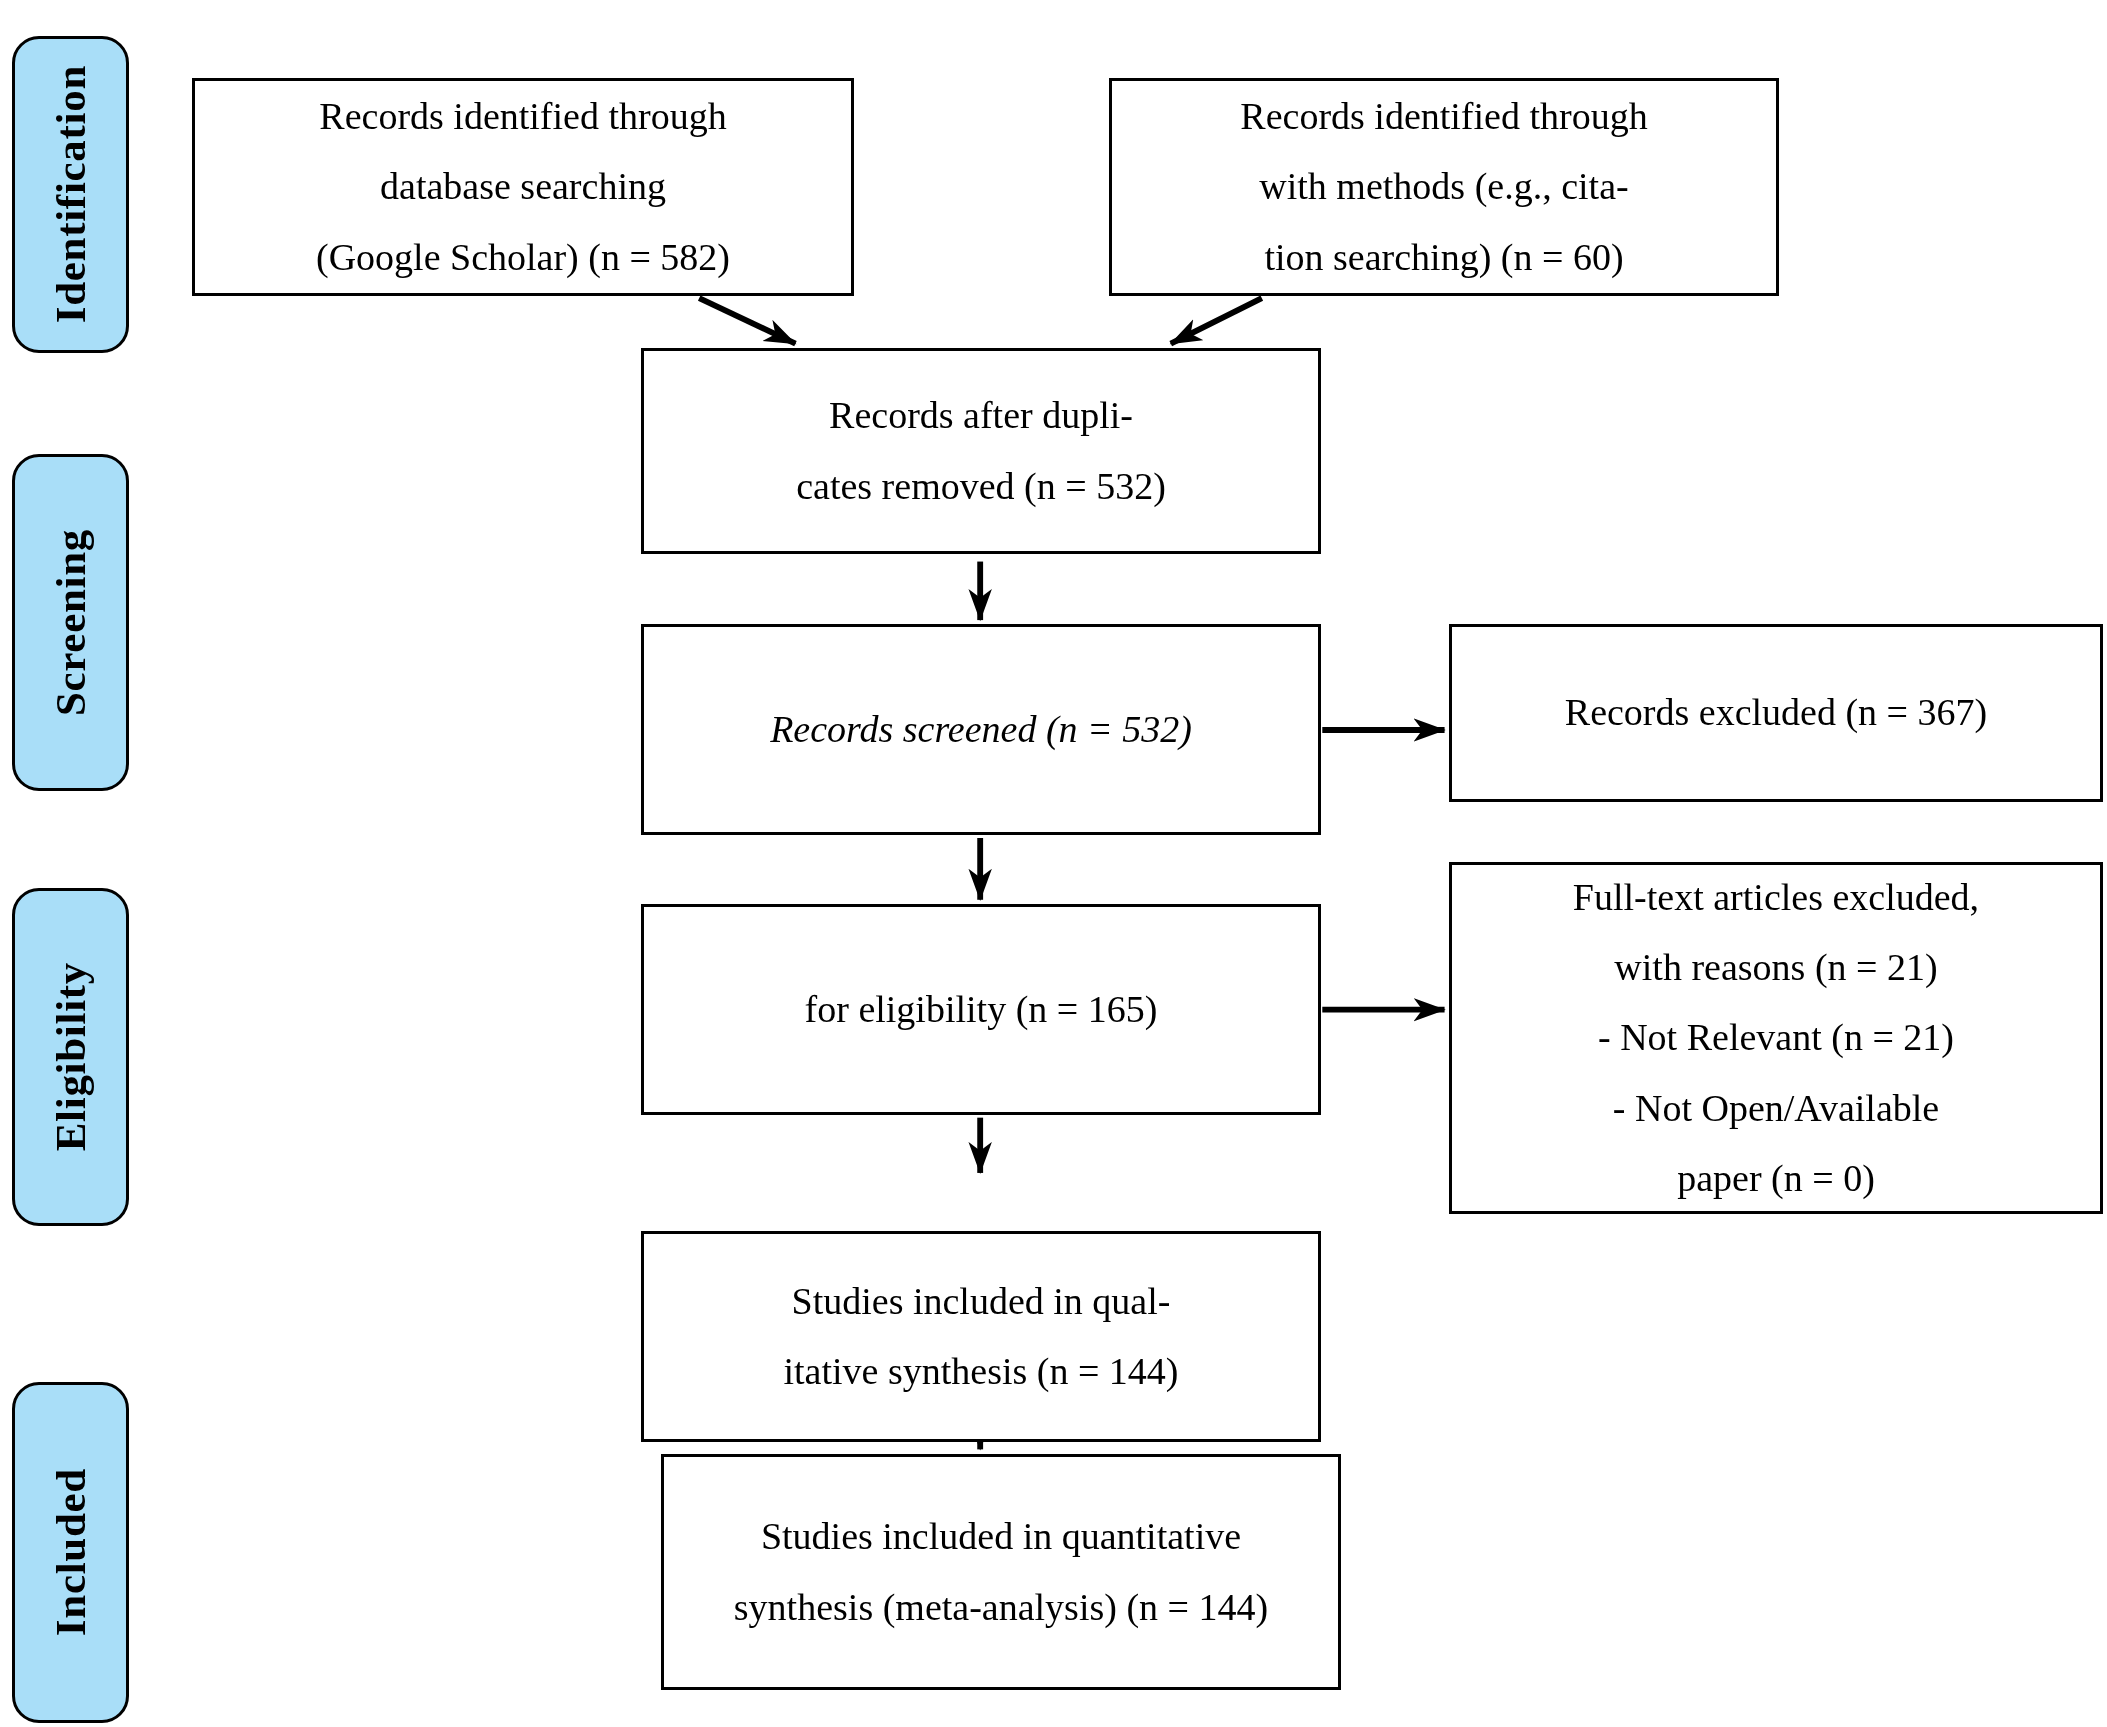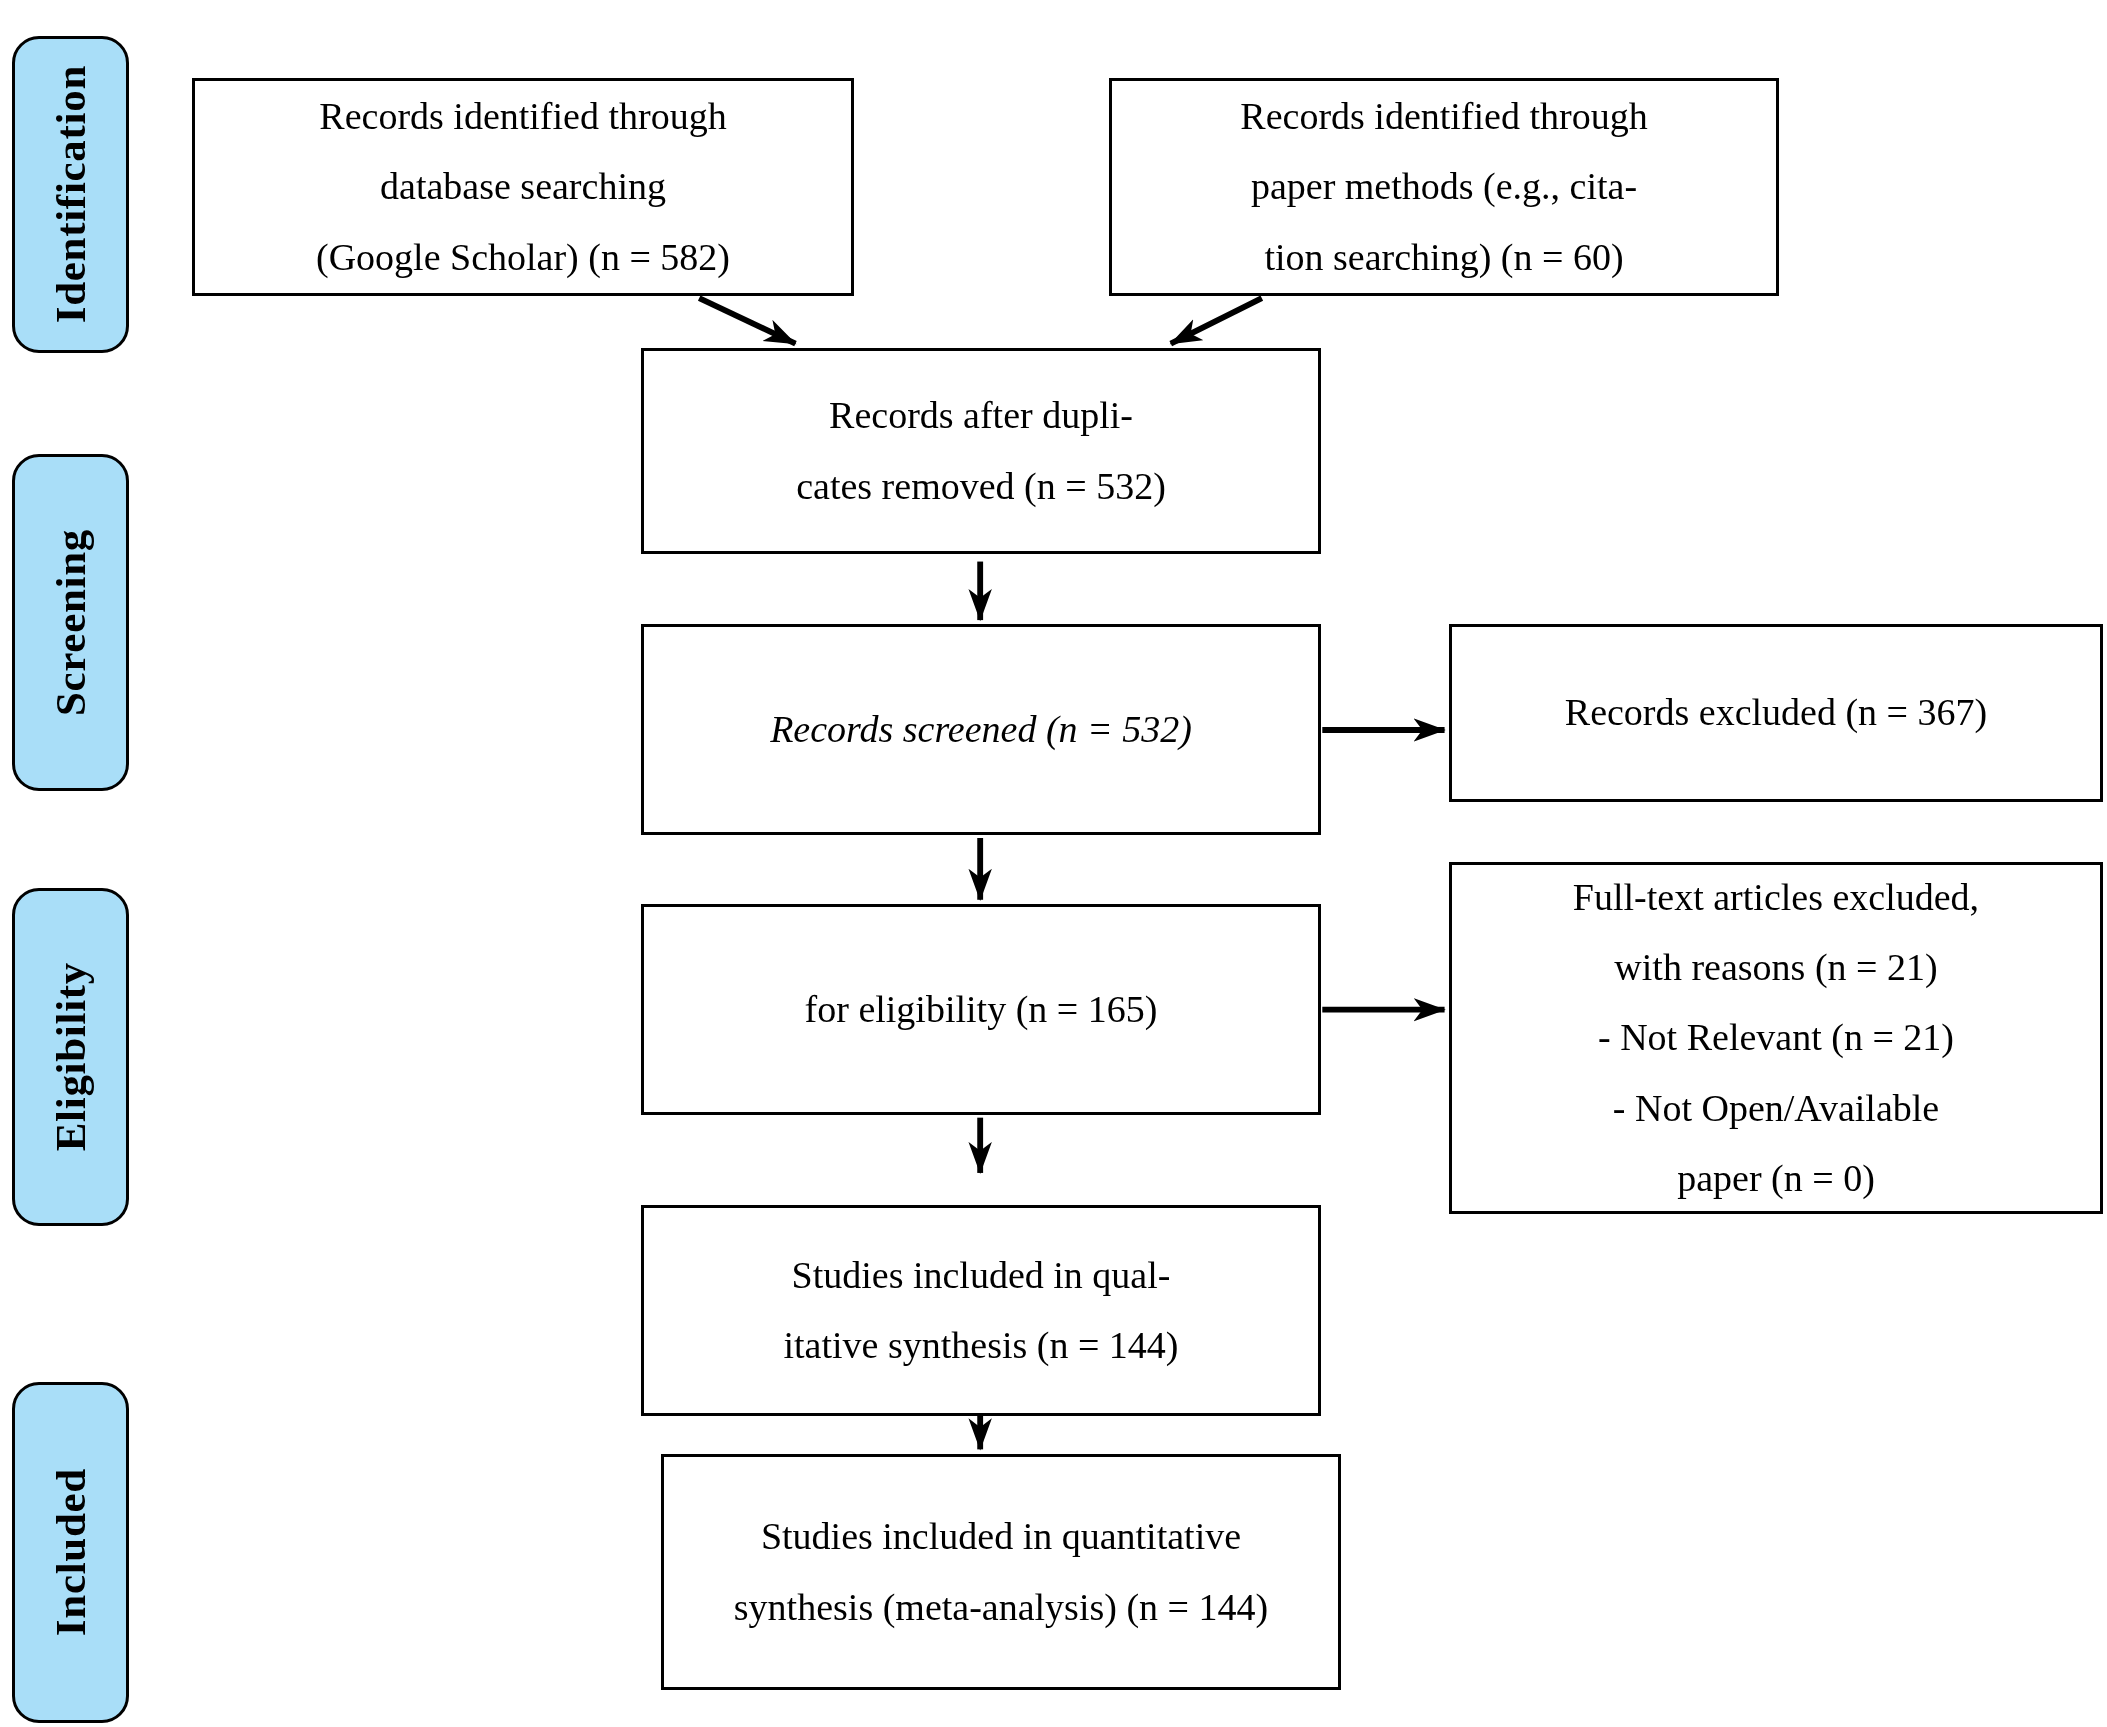--- a/index.html
+++ b/index.html
@@ -96,21 +96,21 @@
     <span class="stage-text">Included</span>
   </div>
 
   <div class="box" style="left:192px; top:78px; width:662px; height:218px;">
     <div class="line">Records identified through</div>
     <div class="line">database searching</div>
     <div class="line">(Google Scholar) (n = 582)</div>
   </div>
   <div class="box" style="left:1109px; top:78px; width:670px; height:218px;">
     <div class="line">Records identified through</div>
-    <div class="line">paper methods (e.g., cita-</div>
+    <div class="line">with methods (e.g., cita-</div>
     <div class="line">tion searching) (n = 60)</div>
   </div>
 
   <div class="box" style="left:641px; top:348px; width:680px; height:206px;">
     <div class="line">Records after dupli-</div>
     <div class="line">cates removed (n = 532)</div>
   </div>
 
   <div class="box" style="left:641px; top:624px; width:680px; height:211px;font-style:italic;">
     <div class="line">Records screened (n = 532)</div>
@@ -123,21 +123,21 @@
     <div class="line">for eligibility (n = 165)</div>
   </div>
   <div class="box" style="left:1449px; top:862px; width:654px; height:352px;">
     <div class="line">Full-text articles excluded,</div>
     <div class="line">with reasons (n = 21)</div>
     <div class="line">- Not Relevant (n = 21)</div>
     <div class="line">- Not Open/Available</div>
     <div class="line">paper (n = 0)</div>
   </div>
 
-  <div class="box" style="left:641px; top:1205px; width:680px; height:211px;">
+  <div class="box" style="left:641px; top:1231px; width:680px; height:211px;">
     <div class="line">Studies included in qual-</div>
     <div class="line">itative synthesis (n = 144)</div>
   </div>
 
   <div class="box" style="left:661px; top:1454px; width:680px; height:236px;">
     <div class="line">Studies included in quantitative</div>
     <div class="line">synthesis (meta-analysis) (n = 144)</div>
   </div>
 
 </div>

